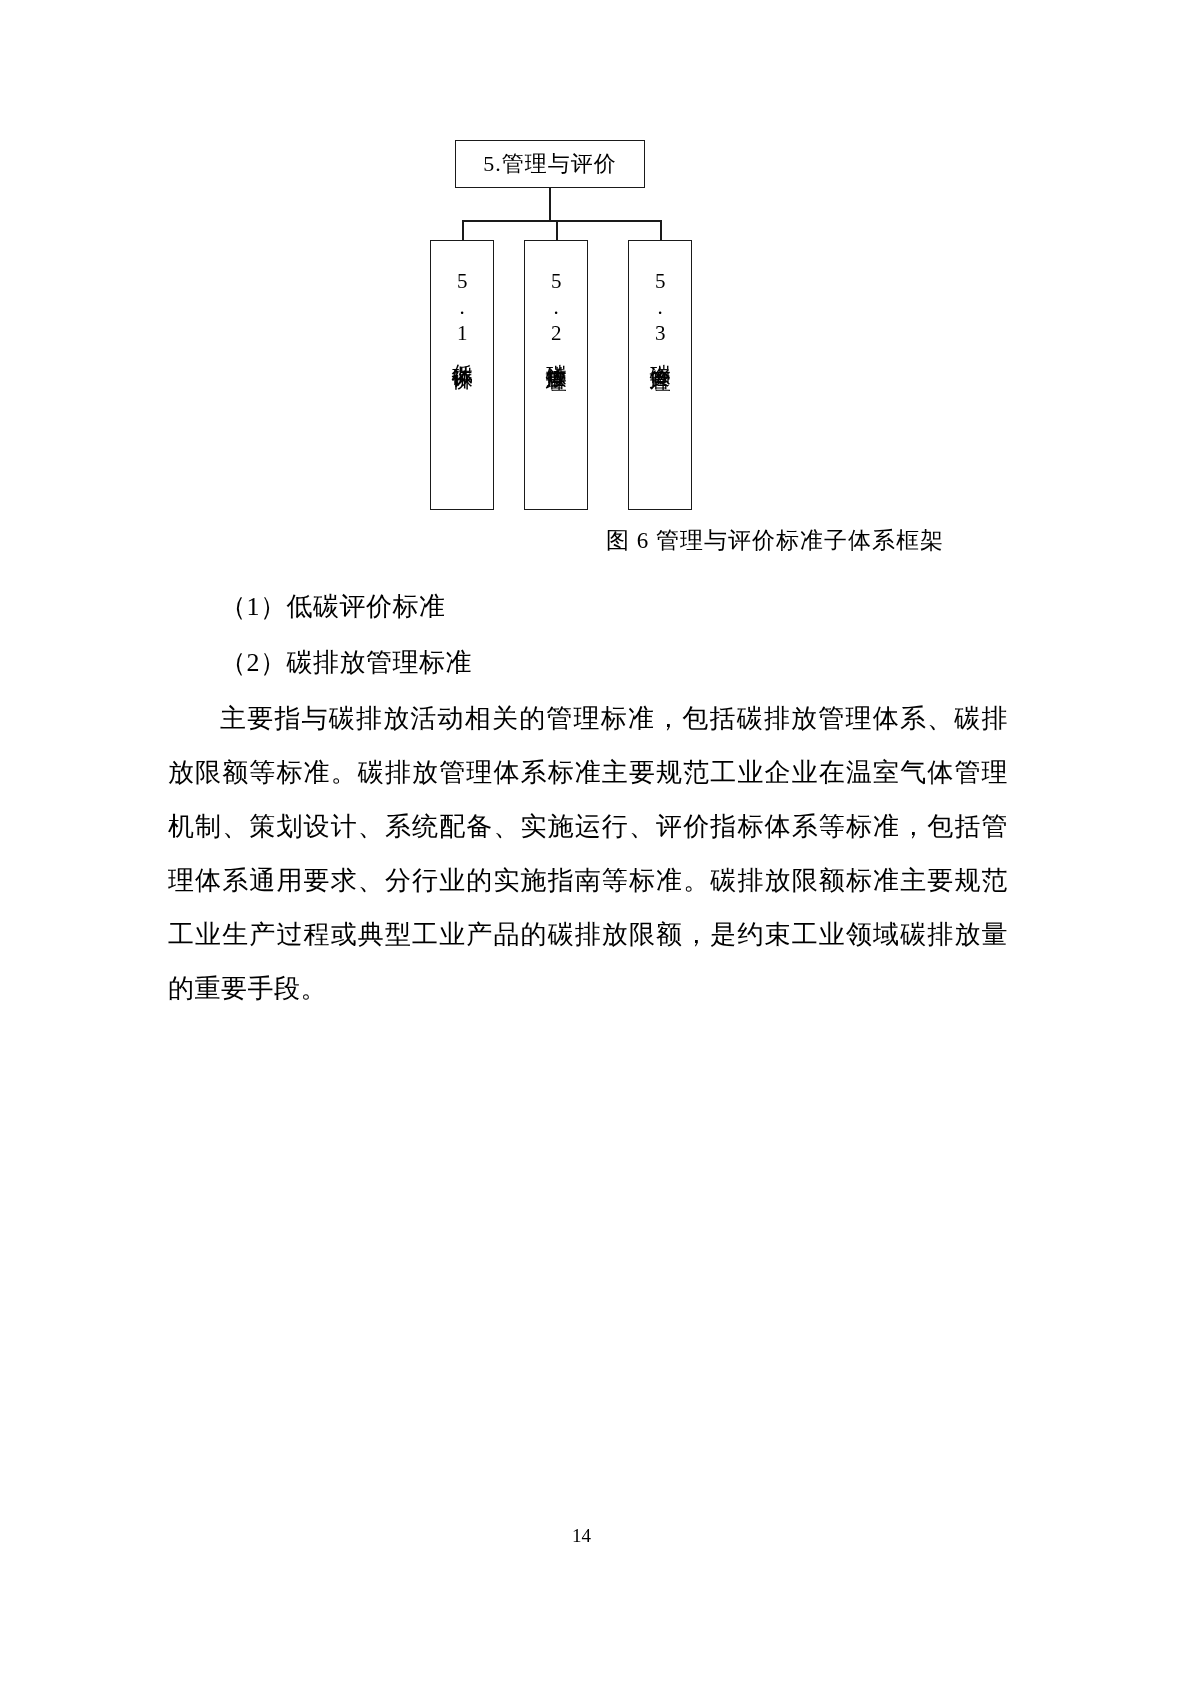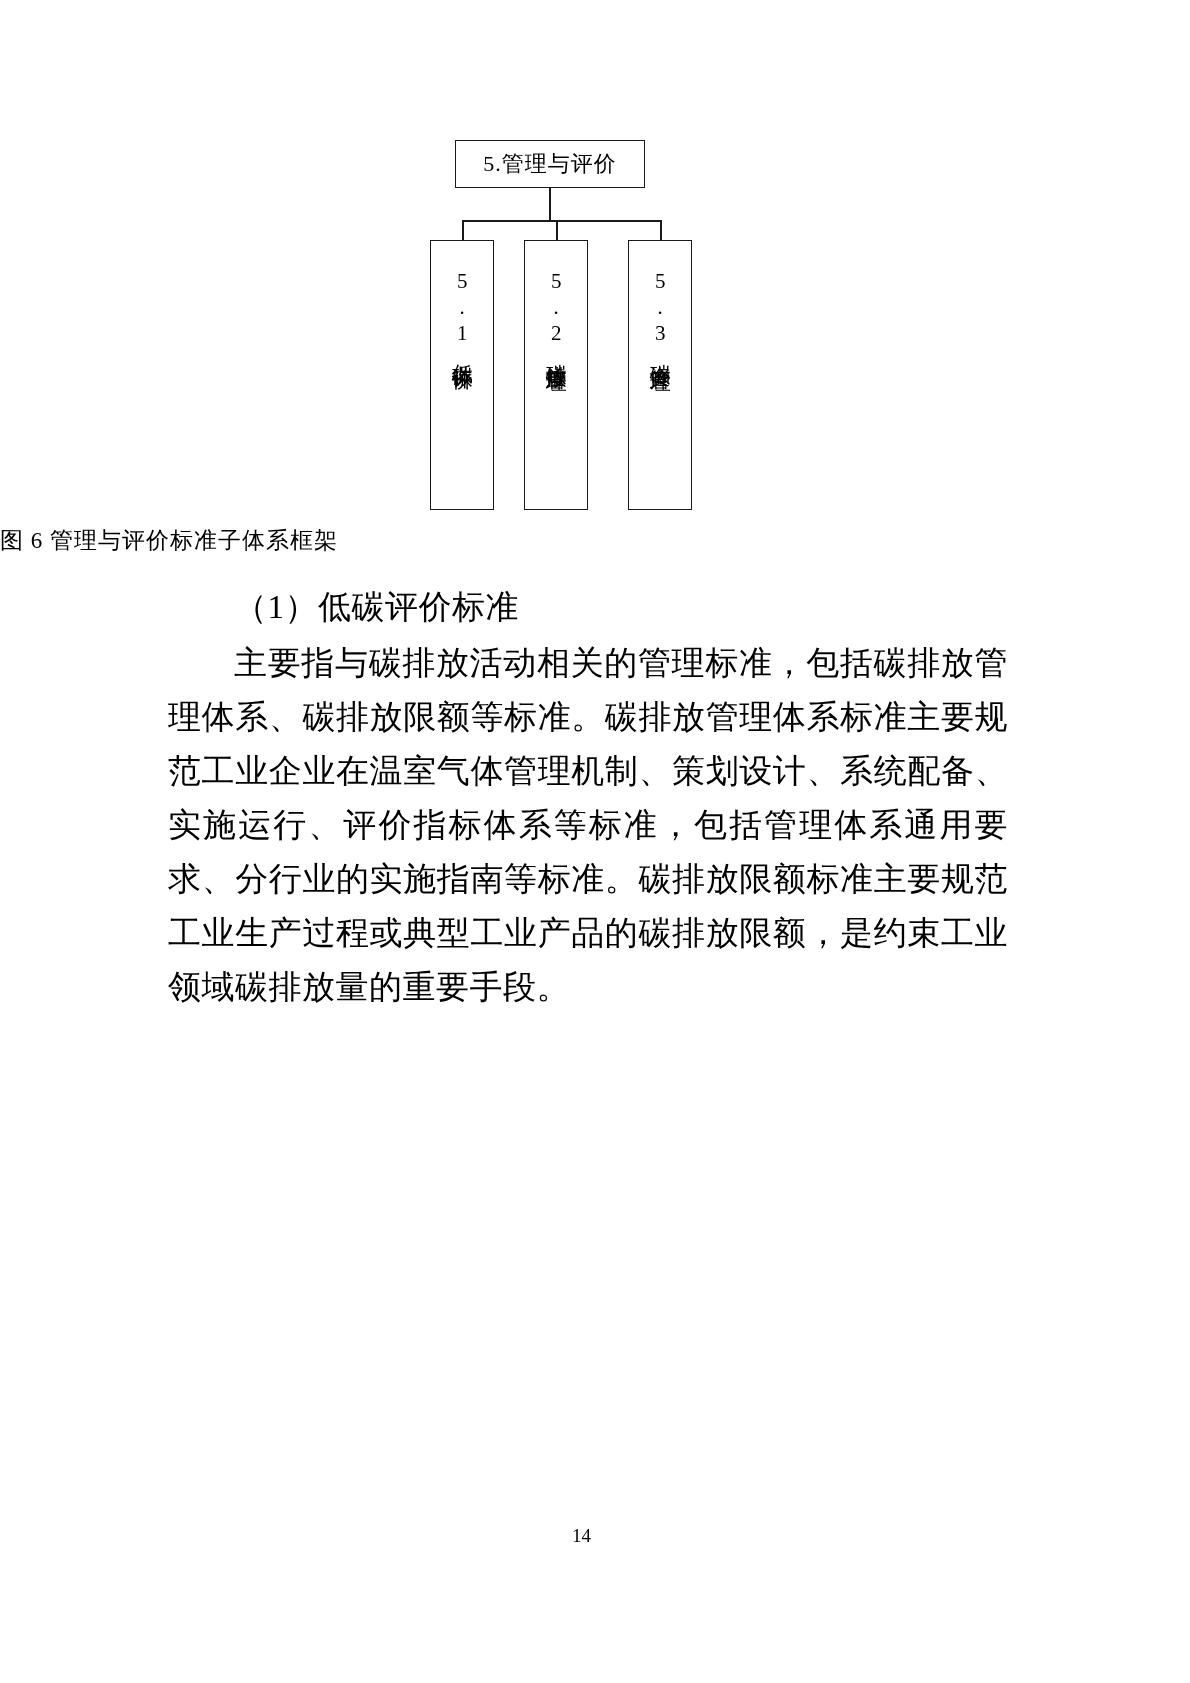--- a/index.html
+++ b/index.html
@@ -97,35 +97,35 @@
   }
   .leaf.l1 { left: 430px; }
   .leaf.l2 { left: 524px; }
   .leaf.l3 { left: 628px; }
 
   .figure-caption {
     position: absolute;
     left: 0;
     top: 525px;
     width: 944px;
-    text-align: left;
+    text-align: right;
     font-size: 23px;
     letter-spacing: 1px;
   }
 
   
   .content {
     position: absolute;
     left: 168px;
     top: 580px;
     width: 855px;
   }
   p {
     margin: 0 15px 2px 0;
-    font-size: 33px;
+    font-size: 26px;
     line-height: 54px;
     text-align: justify;
     text-justify: inter-ideograph;
     letter-spacing: 0.5px;
   }
   p.indent {
     text-indent: 2em;
   }
   .pagenum {
     position: absolute;
@@ -161,18 +161,19 @@
     </div>
     <div class="leaf l3">
       <span class="vtext">5.3碳资产管理</span>
     </div>
   </div>
 
   <div class="figure-caption">图 6  管理与评价标准子体系框架</div>
 
   <div class="content">
     <p class="indent">（1）低碳评价标准</p>
+    <p class="indent">（2）碳排放管理标准</p>
     <p class="indent">主要指与碳排放活动相关的管理标准，包括碳排放管理体系、碳排放限额等标准。碳排放管理体系标准主要规范工业企业在温室气体管理机制、策划设计、系统配备、实施运行、评价指标体系等标准，包括管理体系通用要求、分行业的实施指南等标准。碳排放限额标准主要规范工业生产过程或典型工业产品的碳排放限额，是约束工业领域碳排放量的重要手段。</p>
   </div>
 
   <div class="pagenum">14</div>
 
 </div>
 
 </body></html>

